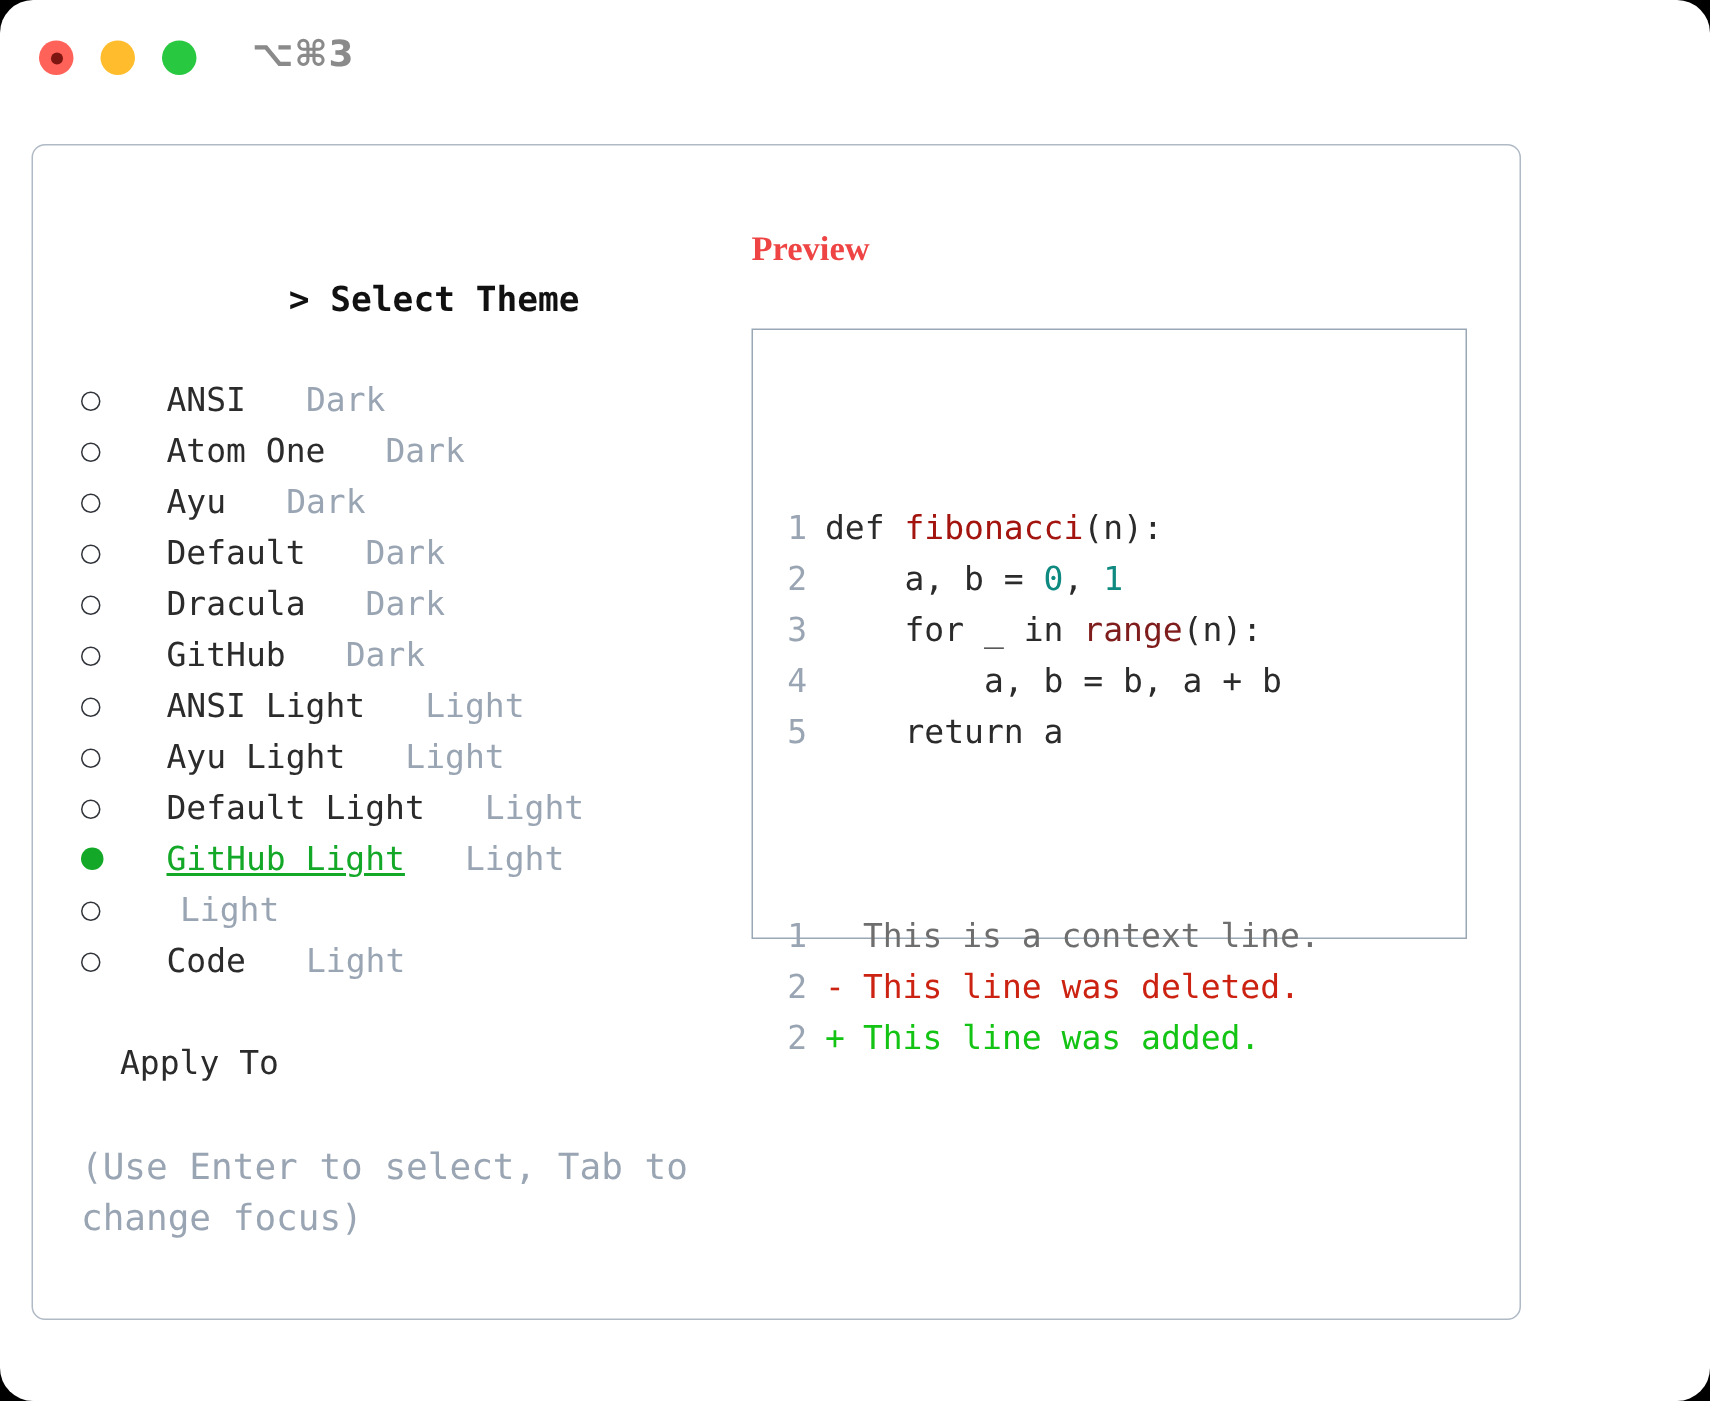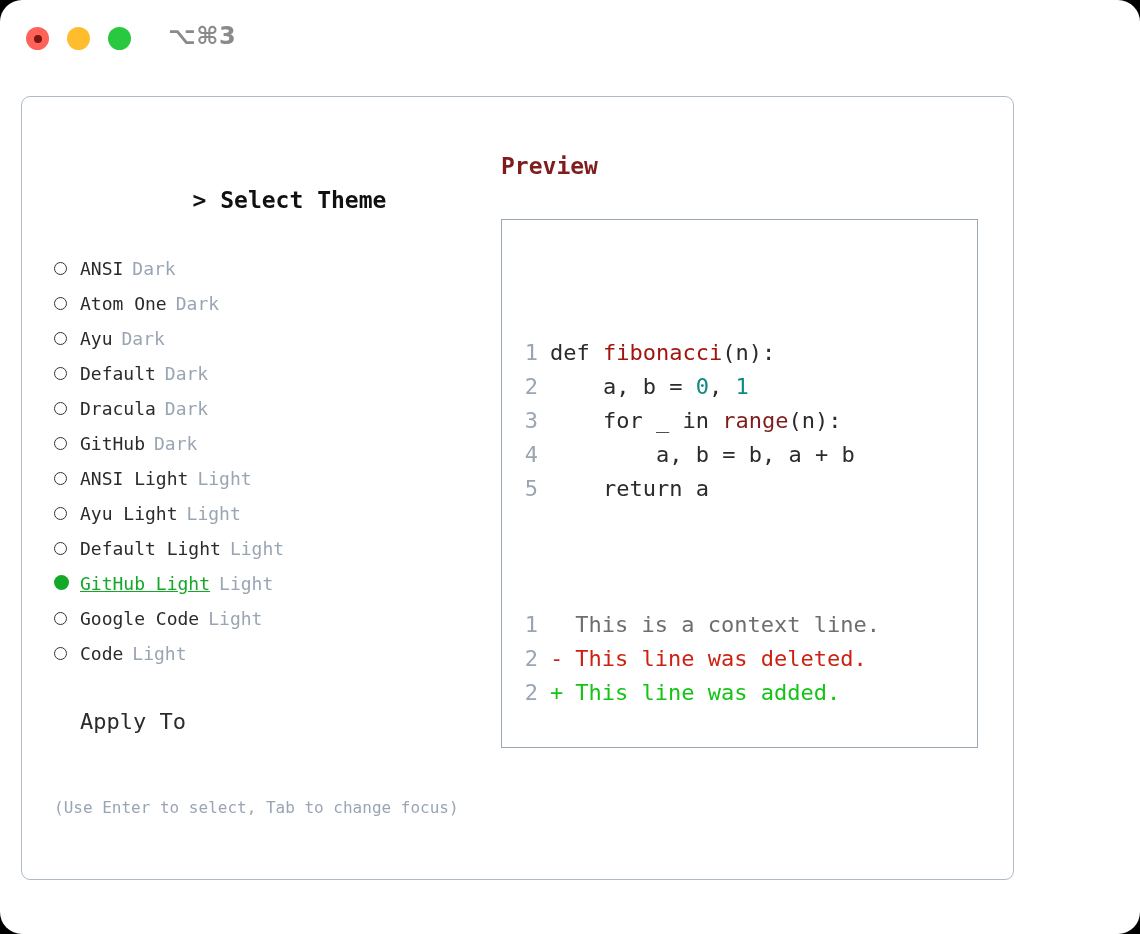--- a/index.html
+++ b/index.html
@@ -102,23 +102,24 @@
     color: #111111;
     line-height: 34px;
     white-space: pre;
   }
   .list-header .caret { color: #111111; }
 
   .theme-row {
     display: flex;
     align-items: baseline;
     line-height: 34px;
-    font-size: 18px;
-    color: #2b2b2b;
-    white-space: pre;
+    font-size: 22px;
+    color: #2b2b2b;
+    white-space: pre;
+    gap: 31px;
   }
   .marker {
     display: inline-block;
     width: 26px;
     flex: 0 0 26px;
     font-size: 22px;
     line-height: 34px;
     color: #2b2b2b;
   }
   .marker .circle-open {
@@ -153,45 +154,46 @@
     display: flex;
     align-items: baseline;
     line-height: 34px;
     font-size: 22px;
     white-space: pre;
     color: #2b2b2b;
   }
   .apply-row.selected .apply-label { color: #14a828; }
 
   .hint {
-    margin-top: 52px;
-    font-size: 16px;
+    margin-top: 34px;
+    font-size: 24px;
     line-height: 34px;
     color: #9aa5b4;
     width: 405px;
     white-space: pre-wrap;
   }
 
   
   .right-col {
     position: absolute;
     left: 479px;
     top: 52px;
     width: 500px;
   }
   .preview-title {
     font-size: 23px;
     font-weight: bold;
-    color: #7f1d1d;
-    line-height: 34px;
+    color: #ef4444;
+    line-height: 34px;
+    font-family: Liberation Serif, serif;
   }
   .preview-box {
     margin-top: 36px;
     width: 477px;
-    height: 529px;
+    height: 407px;
     border: 1.5px solid #9aa7b5;
     box-sizing: border-box;
     background: #ffffff;
     position: relative;
   }
   .code {
     position: absolute;
     left: 14px;
     top: 48px;
     font-size: 22px;
@@ -245,21 +247,21 @@
             <div class="theme-row"><span class="marker"><span class="circle-open"></span></span><span class="theme-name">ANSI</span><span class="theme-kind">Dark</span></div>
             <div class="theme-row"><span class="marker"><span class="circle-open"></span></span><span class="theme-name">Atom One</span><span class="theme-kind">Dark</span></div>
             <div class="theme-row"><span class="marker"><span class="circle-open"></span></span><span class="theme-name">Ayu</span><span class="theme-kind">Dark</span></div>
             <div class="theme-row"><span class="marker"><span class="circle-open"></span></span><span class="theme-name">Default</span><span class="theme-kind">Dark</span></div>
             <div class="theme-row"><span class="marker"><span class="circle-open"></span></span><span class="theme-name">Dracula</span><span class="theme-kind">Dark</span></div>
             <div class="theme-row"><span class="marker"><span class="circle-open"></span></span><span class="theme-name">GitHub</span><span class="theme-kind">Dark</span></div>
             <div class="theme-row"><span class="marker"><span class="circle-open"></span></span><span class="theme-name">ANSI Light</span><span class="theme-kind">Light</span></div>
             <div class="theme-row"><span class="marker"><span class="circle-open"></span></span><span class="theme-name">Ayu Light</span><span class="theme-kind">Light</span></div>
             <div class="theme-row"><span class="marker"><span class="circle-open"></span></span><span class="theme-name">Default Light</span><span class="theme-kind">Light</span></div>
             <div class="theme-row selected"><span class="marker"><span class="circle-filled"></span></span><span class="theme-name">GitHub Light</span><span class="theme-kind">Light</span></div>
-            <div class="theme-row"><span class="marker"><span class="circle-open"></span></span><span class="theme-name">Google Code</span><span class="theme-kind">Light</span></div>
+            <div class="theme-row"><span class="marker"><span class="circle-open"></span></span><span class="theme-kind">Light</span></div>
             <div class="theme-row"><span class="marker"><span class="circle-open"></span></span><span class="theme-name">Code</span><span class="theme-kind">Light</span></div>
           </div>
 
         <div class="spacer-row"></div>
 
         <div class="section-label">Apply To</div>
 
 
         <div class="hint">(Use Enter to select, Tab to change focus)</div>
       </div>

